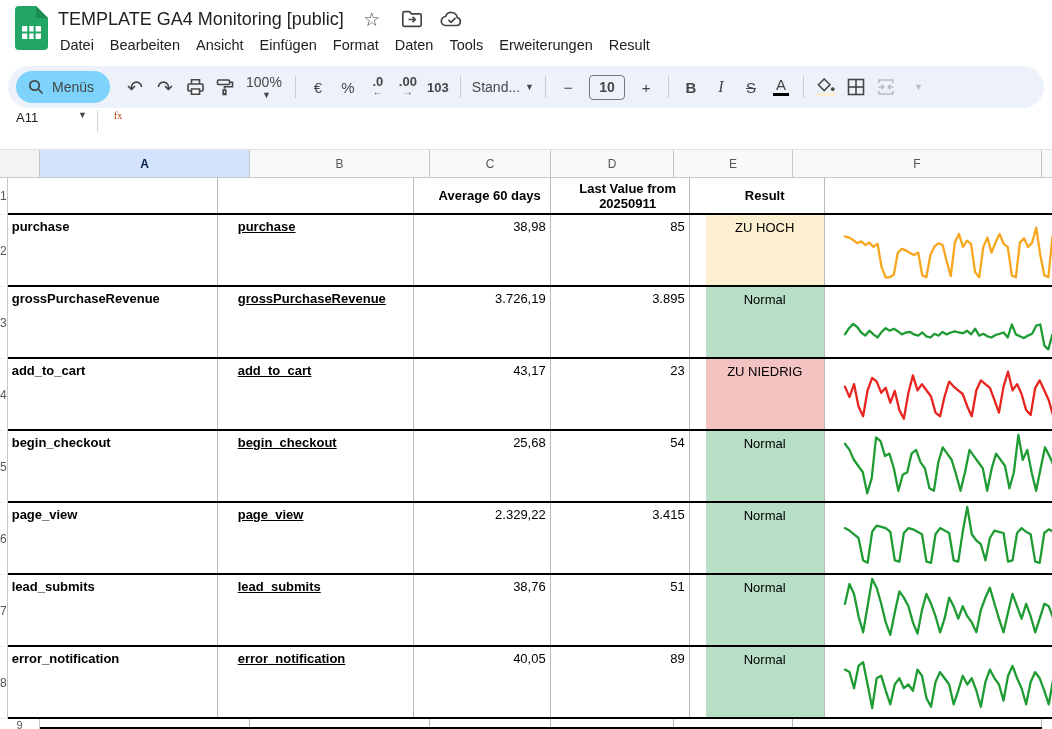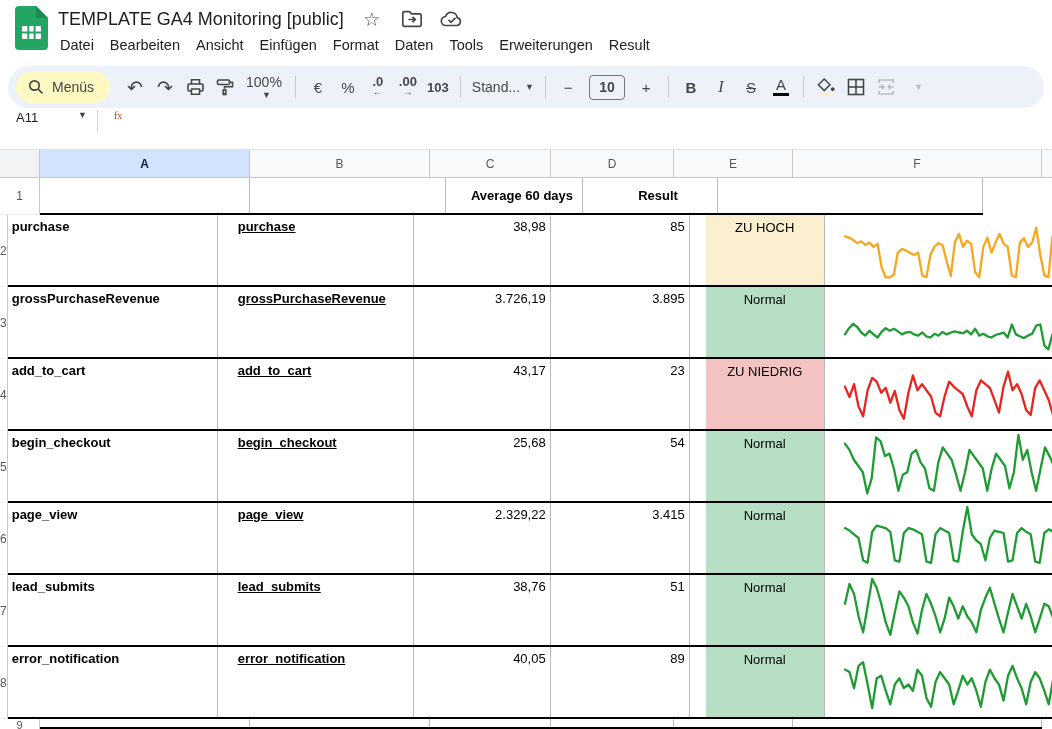--- a/index.html
+++ b/index.html
@@ -18,21 +18,21 @@
   .star-glyph { font-size:19px; color:#444746; line-height:1; }
   .menu-row { position:absolute; left:52px; top:33px; display:flex; }
   .menu-item { padding:4px 8px; font-size:14.5px; color:#202124; border-radius:4px; cursor:default; }
 
   
   .toolbar {
     position:absolute; left:8px; top:66px; width:1036px; height:42px;
     background:#edf2fa; border-radius:21px; display:flex; align-items:center; padding:0 8px;
   }
   .search-pill {
-    height:32px; background:#fef9c3; border-radius:16px; display:flex; align-items:center;
+    height:32px; background:#7dd3fc; border-radius:16px; display:flex; align-items:center;
     gap:8px; padding:0 16px 0 12px; margin-right:10px;
   }
   .search-pill span { font-size:14px; color:#444746; }
   .tb-btn {
     height:28px; min-width:30px; padding:0 4px; display:flex; align-items:center; justify-content:center;
     color:#444746; font-size:15px; border-radius:4px; position:relative;
   }
   .tb-div { width:1px; height:22px; background:#c6cacf; margin:0 7px; flex:0 0 auto; }
   .caret { font-size:9px; color:#444746; margin-left:5px; }
   .undo-redo { font-size:19px; }
@@ -237,20 +237,21 @@
       <div class="colhdr w-f">F</div>
       <div class="gcol hdr"></div>
     </div>
 
   <div class="grid-row hdr1">
     <div class="rn">1</div>
     <div class="cells">
       <div class="cell w-a"></div>
       <div class="cell w-b"></div>
       <div class="cell w-c">Average 60 days</div>
+      <div class="cell w-d">Last Value from 20250911</div>
       <div class="cell w-e">Result</div>
       <div class="cell w-f"></div>
     </div>
     <div class="gcol"></div>
   </div>
 
   <div id="gridrows">
       <div class="grid-row datarow">
         <div class="rn">2</div>
         <div class="cells">

